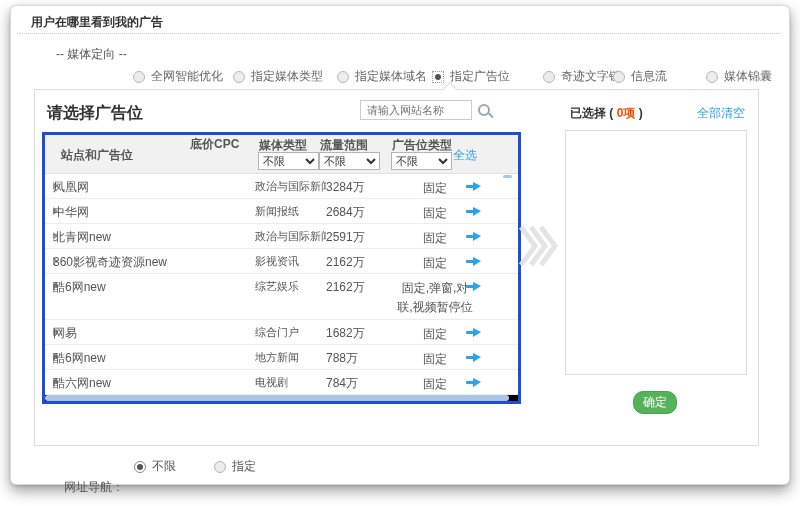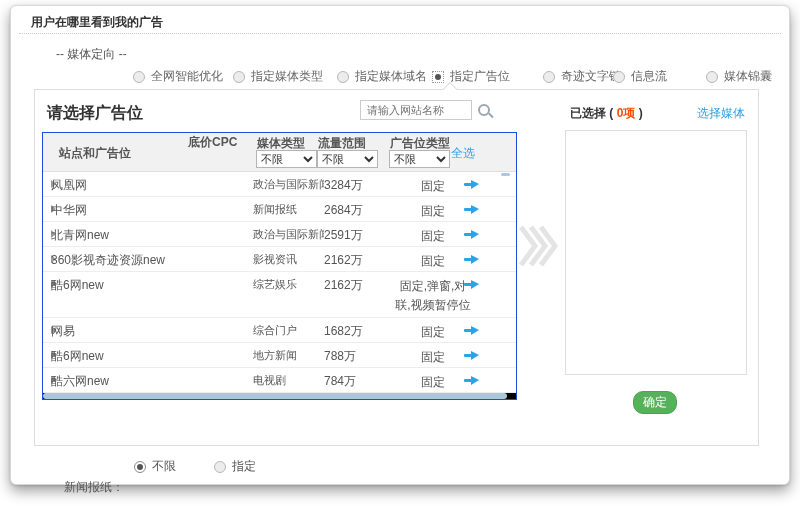--- a/index.html
+++ b/index.html
@@ -30,21 +30,21 @@
   .panel{position:absolute;left:23px;top:83px;width:723px;height:355px;border:1px solid #ddd;background:#fff;}
   .notch{position:absolute;left:410px;top:-6px;width:9px;height:9px;background:#fff;
     border-left:1px solid #ddd;border-top:1px solid #ddd;transform:rotate(45deg);}
   .panel-title{position:absolute;left:12px;top:13px;font-weight:bold;font-size:16px;color:#333;}
   .search-input{position:absolute;left:325px;top:10px;width:98px;height:18px;border:1px solid #ccc;
     font-size:11px;color:#888;padding:0 6px;outline:none;font-family:inherit;}
   .mag{position:absolute;left:443px;top:14px;width:8px;height:8px;border:2px solid #9aa7b5;border-radius:50%;cursor:pointer;}
   .mag::after{content:'';position:absolute;left:8px;top:8px;width:2px;height:6px;background:#9aa7b5;
     transform:rotate(-45deg);transform-origin:top left;}
 
-  .ptable{position:absolute;left:7px;top:42px;width:473px;border:1px solid #1d4ed8;background:#000000;}
+  .ptable{position:absolute;left:7px;top:42px;width:473px;border:3px solid #1d4ed8;background:#000000;}
   .thead{position:relative;height:38px;background:#f1f1f1;border-bottom:1px solid #e0e0e0;
     font-size:12px;color:#555;font-weight:bold;}
   .th-site{position:absolute;left:16px;top:12px;}
   .th-cpc{position:absolute;left:145px;top:1px;text-align:right;}
   .th-media{position:absolute;left:214px;top:2px;}
   .th-traffic{position:absolute;left:275px;top:2px;}
   .th-slot{position:absolute;left:347px;top:2px;}
   .filter{position:absolute;top:17px;height:18px;width:61px;font-size:11px;border:1px solid #b5b5b5;
     background:#fff;color:#333;font-family:inherit;}
   .filter.f1{left:213px}.filter.f2{left:274px}.filter.f3{left:346px}
@@ -213,27 +213,27 @@
 
     <svg class="chevrons" width="40" height="46" viewBox="0 0 40 46">
       <polyline points="3,4 17,23 3,42" fill="none" stroke="#e4e4e4" stroke-width="5"></polyline>
       <polyline points="13,4 27,23 13,42" fill="none" stroke="#e4e4e4" stroke-width="5"></polyline>
       <polyline points="23,4 37,23 23,42" fill="none" stroke="#e4e4e4" stroke-width="5"></polyline>
     </svg>
 
     <div class="sel-title">
       <span>已选择 ( </span><span class="sel-count">0项</span><span> )</span>
     </div>
-    <a class="clear-all">选择媒体</a>
+    <a class="clear-all">全部清空</a>
     <div class="sel-box"></div>
     <button class="confirm-btn">确定</button>
   </div>
 
   <div class="bottom-row">
-    <span class="grp-label">新闻报纸：</span>
+    <span class="grp-label">网址导航：</span>
     <div id="bottom-options">
         <span class="opt">
           <span class="radio on"></span>
           <span>不限</span>
         </span>
         <span class="opt">
           <span class="radio"></span>
           <span>指定</span>
         </span>
       </div>

